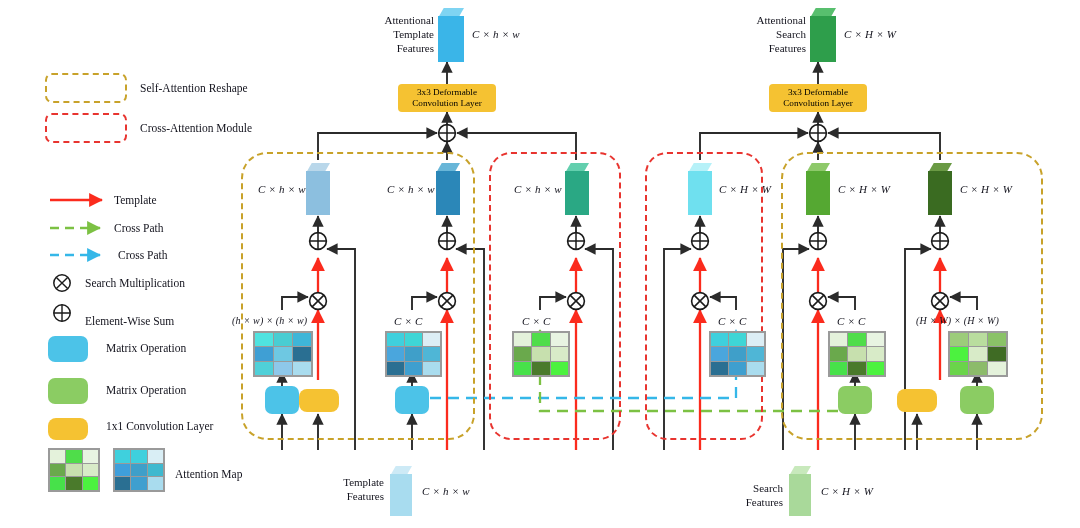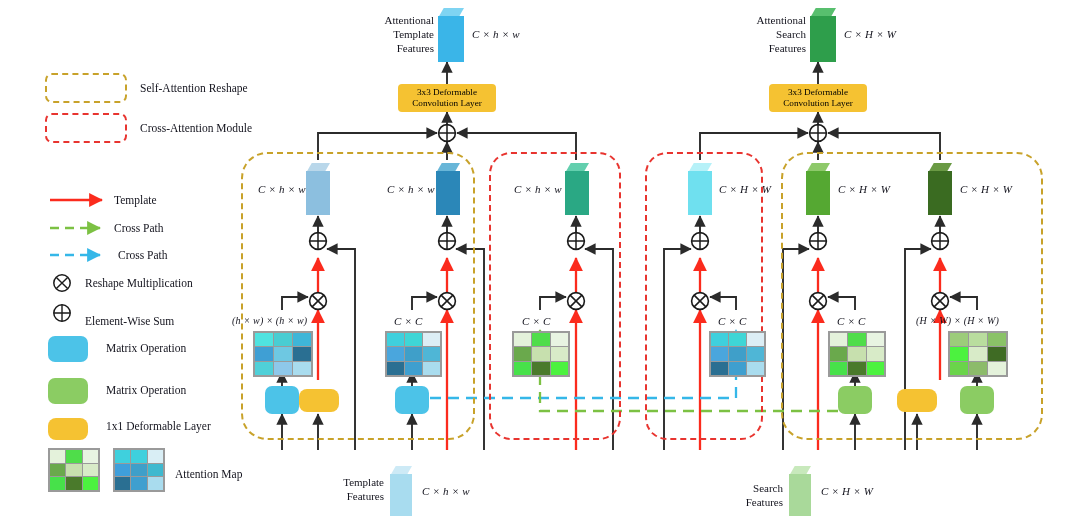--- a/index.html
+++ b/index.html
@@ -162,31 +162,31 @@
       <path d="M56.4,277.4 L67.6,288.6 M67.6,277.4 L56.4,288.6" stroke="#1b1b1b" stroke-width="1.4"></path>
 
       <circle cx="62" cy="313" r="8.2" fill="none" stroke="#1b1b1b" stroke-width="1.5"></circle>
       <path d="M53.8,313 L70.2,313 M62,304.8 L62,321.2" stroke="#1b1b1b" stroke-width="1.4"></path>
     </g>
   </svg>
 
   <div class="lbl leg" style="left:114px;top:194px;">Template</div>
   <div class="lbl leg" style="left:114px;top:222px;">Cross Path</div>
   <div class="lbl leg" style="left:118px;top:249px;">Cross Path</div>
-  <div class="lbl leg" style="left:85px;top:277px;">Reshape Multiplication</div>
+  <div class="lbl leg" style="left:85px;top:277px;">Search Multiplication</div>
   <div class="lbl leg" style="left:85px;top:315px;">Element-Wise Sum</div>
 
   <div class="swatch opbox blue" style="left:48px;top:336px;width:40px;height:26px;"></div>
   <div class="lbl leg" style="left:106px;top:342px;">Matrix Operation</div>
 
   <div class="swatch opbox green" style="left:48px;top:378px;width:40px;height:26px;"></div>
   <div class="lbl leg" style="left:106px;top:384px;">Matrix Operation</div>
 
   <div class="swatch opbox yellow" style="left:48px;top:418px;width:40px;height:22px;"></div>
-  <div class="lbl leg" style="left:106px;top:420px;">1x1 Deformable Layer</div>
+  <div class="lbl leg" style="left:106px;top:420px;">1x1 Convolution Layer</div>
 
   <div class="amap" id="legmapG" style="left:48px;top:448px;width:52px;height:44px;">
       <i style="background: rgb(228, 242, 219);"></i>
       <i style="background: rgb(79, 221, 74);"></i>
       <i style="background: rgb(232, 244, 226);"></i>
       <i style="background: rgb(106, 169, 76);"></i>
       <i style="background: rgb(199, 224, 174);"></i>
       <i style="background: rgb(216, 235, 200);"></i>
       <i style="background: rgb(71, 225, 74);"></i>
       <i style="background: rgb(74, 122, 43);"></i>

